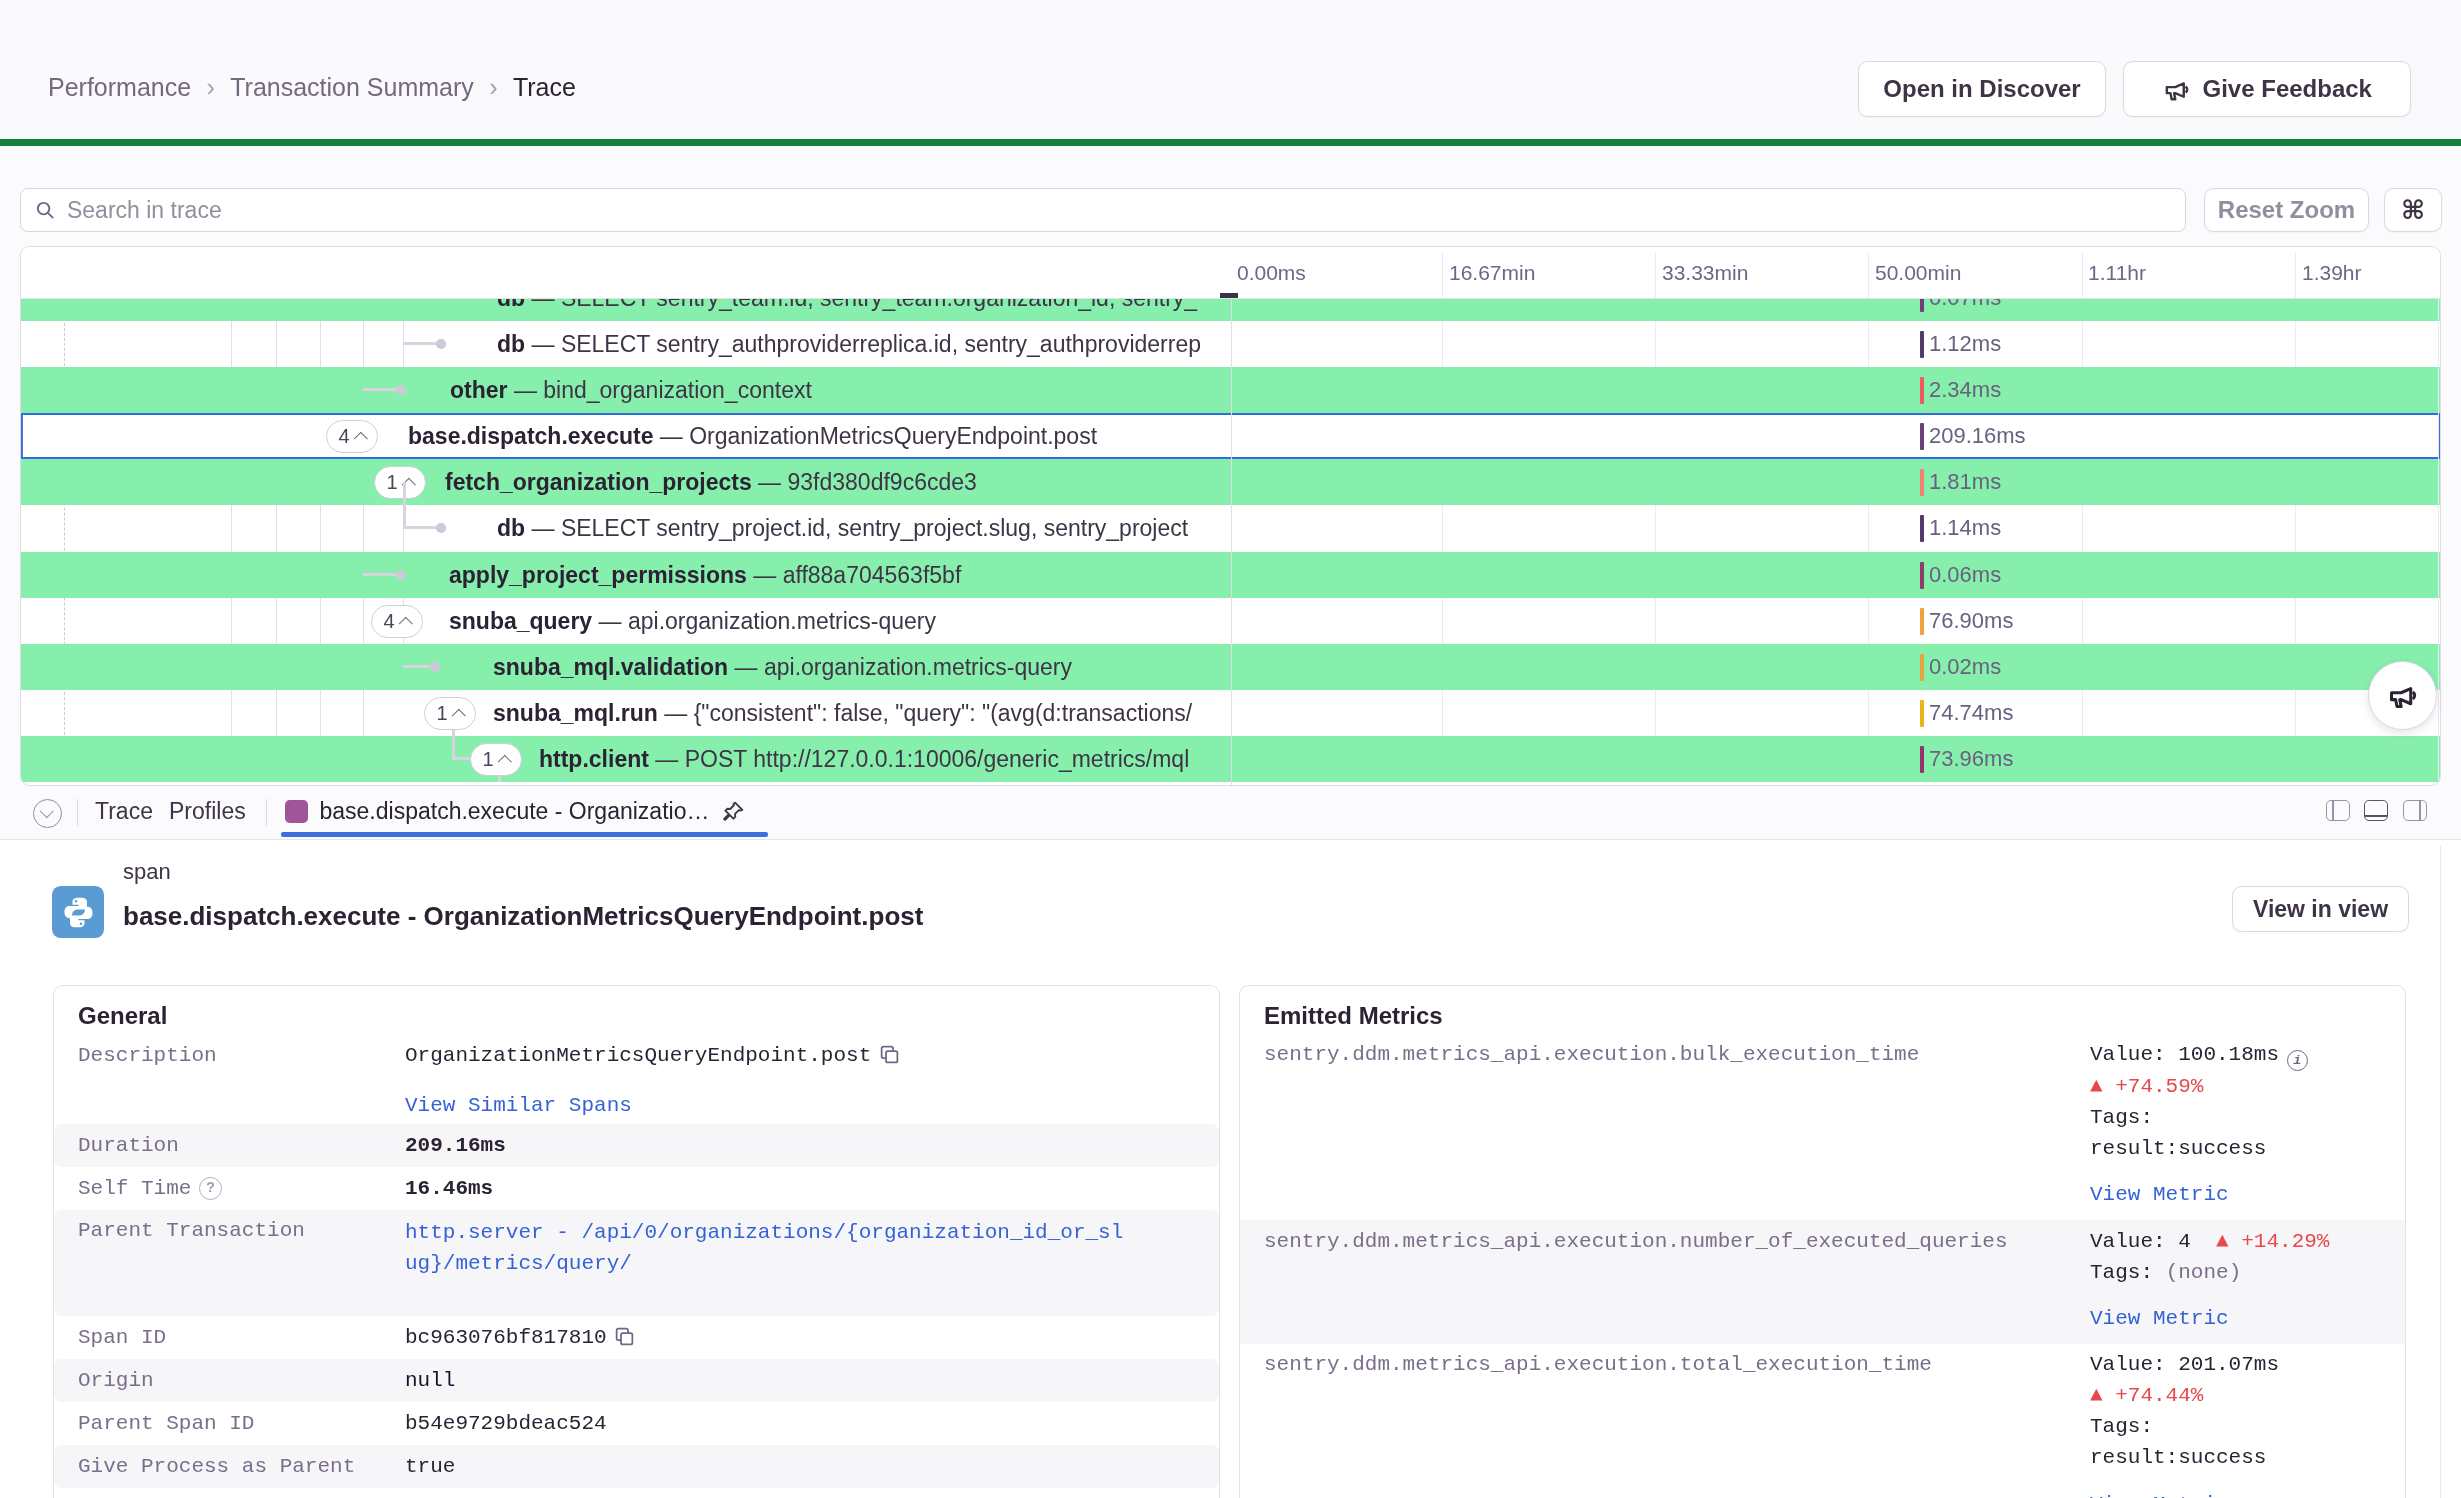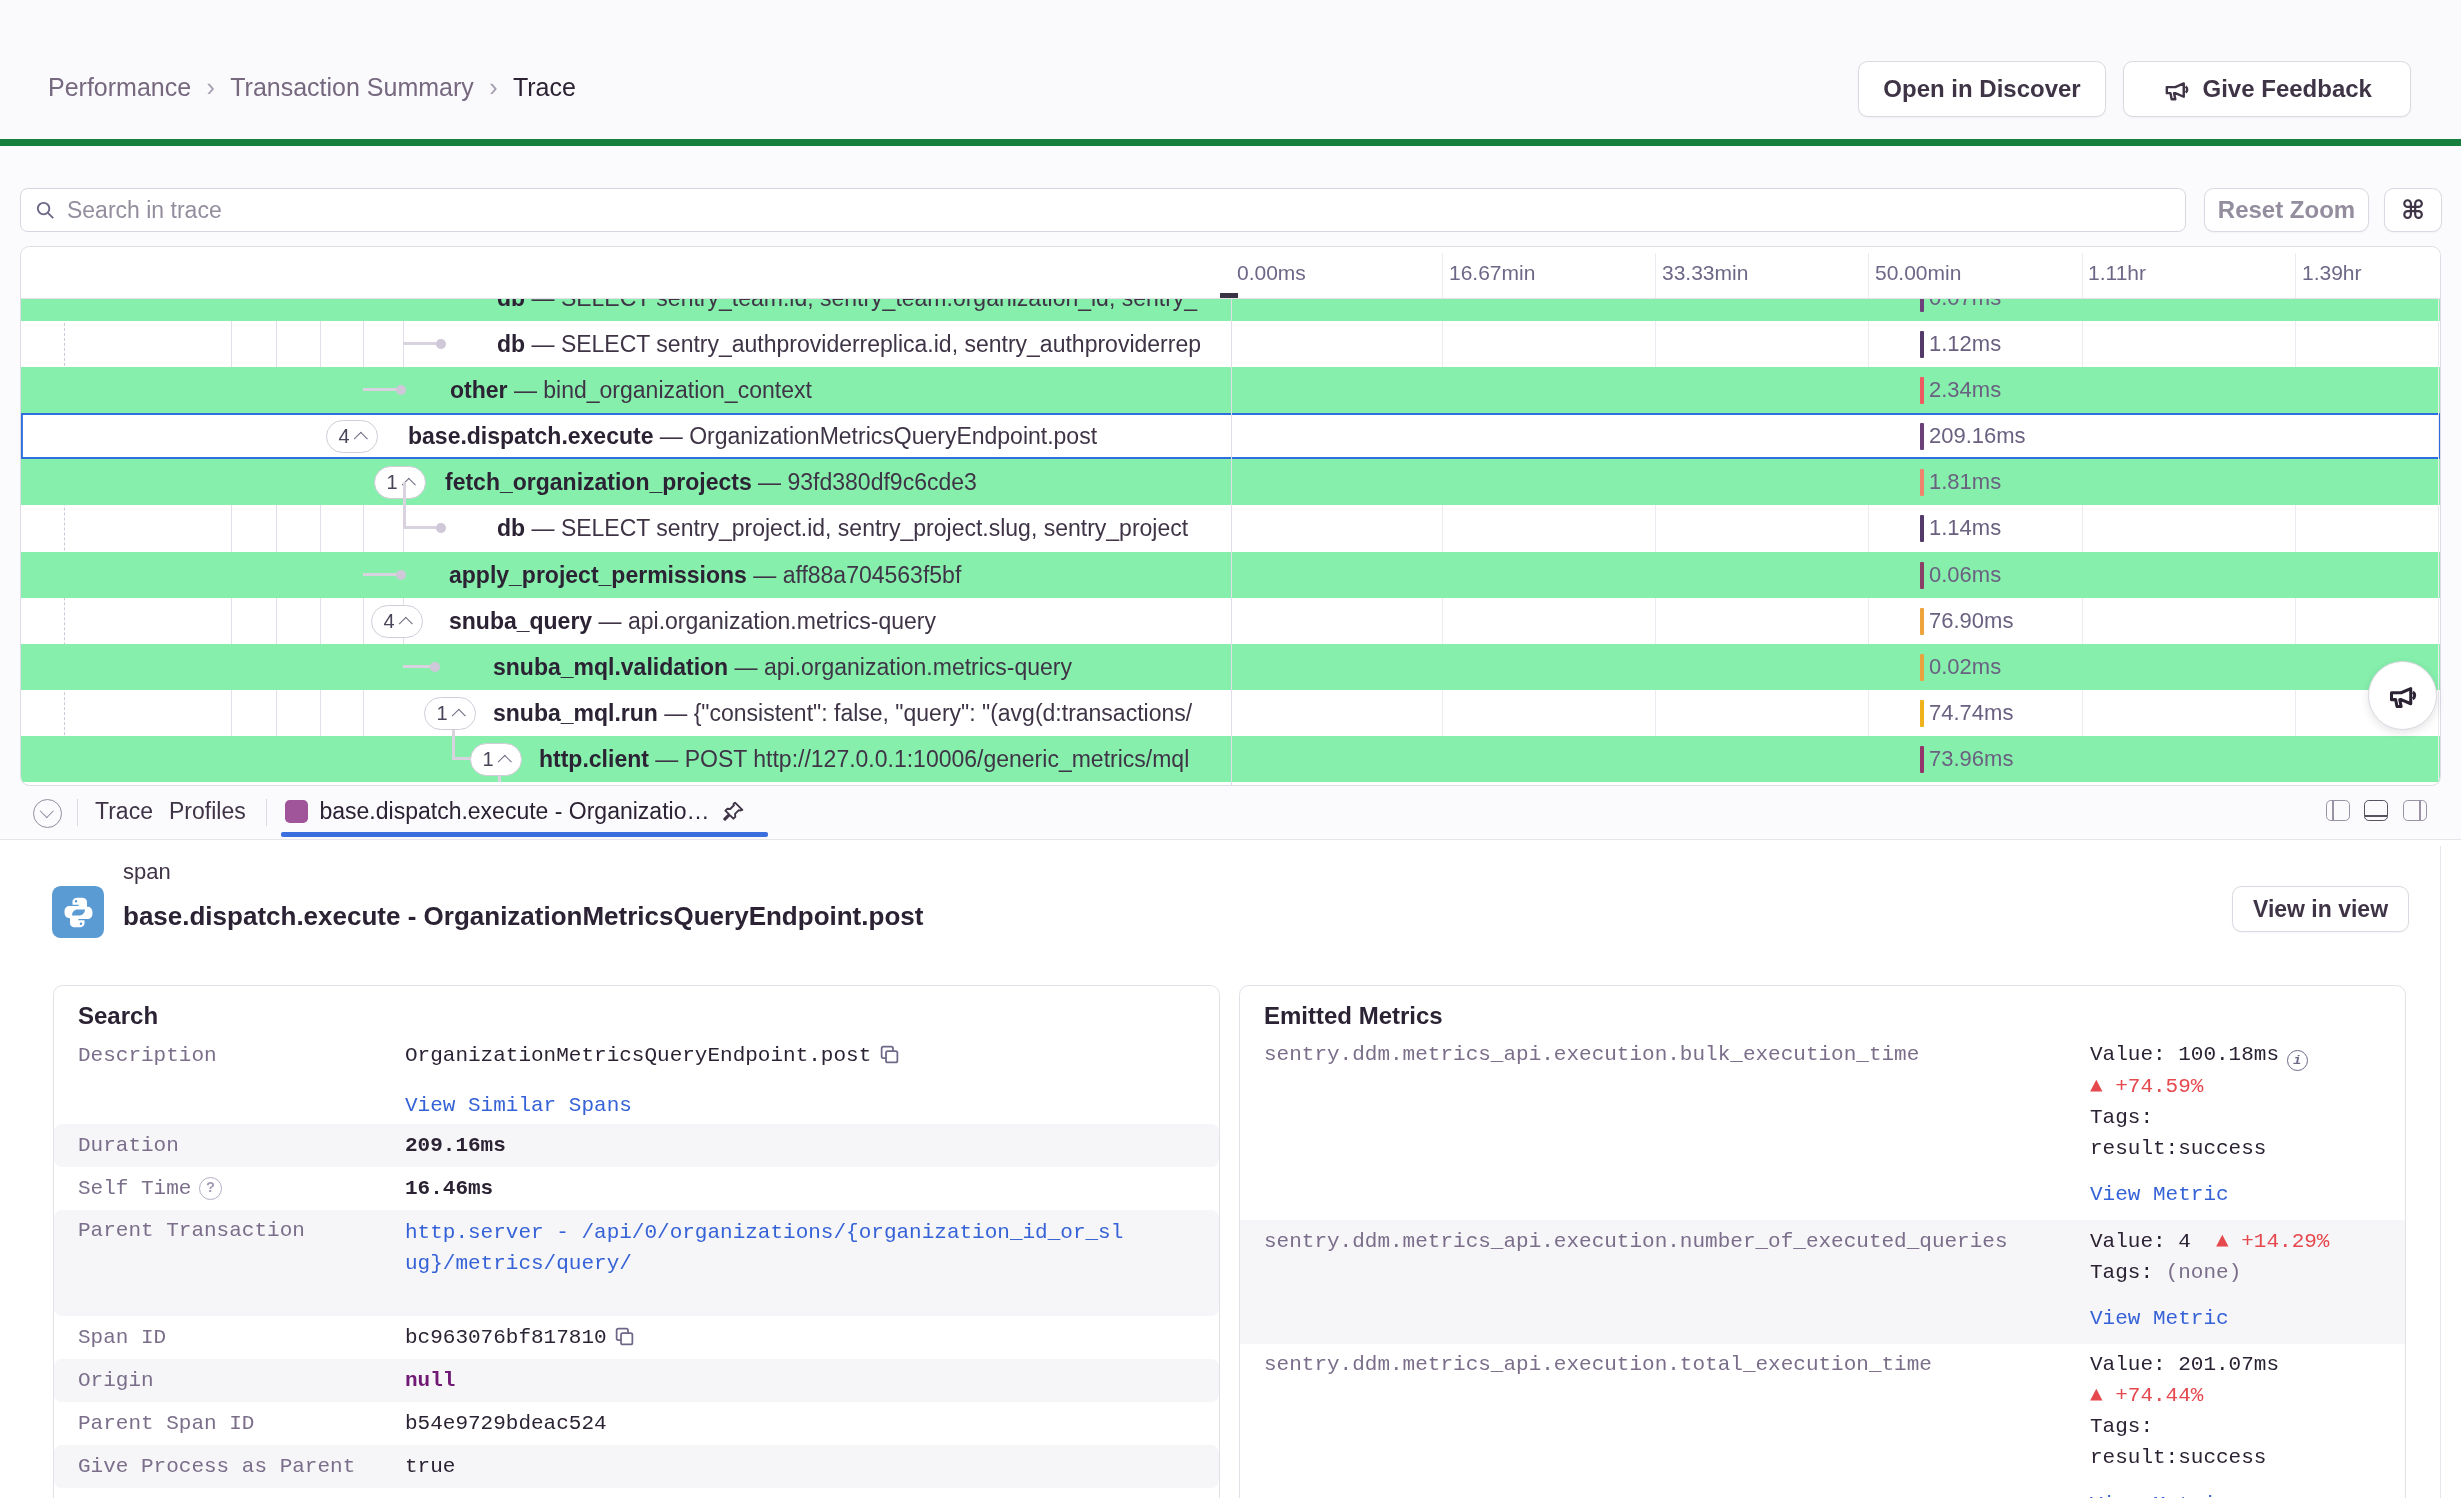--- a/index.html
+++ b/index.html
@@ -81,21 +81,21 @@
          background:#fff;box-sizing:border-box;padding:15.4px 0 0 0;}
   .panel-general{left:53px;}
   .panel-metrics{left:1239px;}
   .panel-title{font-size:24px;font-weight:bold;color:#2b2233;padding:0 24px;height:29px;line-height:29px;margin-bottom:2.9px;}
   .grow{display:flex;align-items:flex-start;padding:0 24px;box-sizing:border-box;width:100%;}
   .grow.shade{background:#f6f5f8;border-radius:7.7px;}
   .glabel{width:327px;flex:none;font-size:21px;color:#7a6e8a;line-height:43px;display:flex;align-items:center;gap:7.7px;}
   .gval{width:721px;font-size:21px;color:#2b2233;line-height:43px;overflow-wrap:anywhere;word-break:break-all;}
   .h45{height:43px;} .h95{height:91px;} .h110{height:106px;}
   .link{color:#3562d6;cursor:pointer;}
-  .origin-null{color:#701a75;font-weight:bold;}
+  .origin-null{color:#0f172a;font-weight:normal;}
   .copy-ic{display:inline-block;vertical-align:-3.8px;margin-left:7.7px;cursor:pointer;}
   .help-circle{width:23px;height:23px;border:1.9px solid #b5aec2;border-radius:50%;box-sizing:border-box;
                font-size:14.4px;color:#a49bb2;display:inline-flex;align-items:center;justify-content:center;font-weight:bold;}
   .mrow{display:flex;align-items:flex-start;padding:5.8px 24px 9.6px 24px;box-sizing:border-box;width:100%;}
   .mrow.shade{background:#f6f5f8;}
   .mname{width:826px;flex:none;font-size:21px;color:#7a6e8a;line-height:31px;}
   .mright{width:288px;font-size:21px;line-height:31px;color:#2b2233;}
   .mdelta{color:#e5484d;}
   .mlink{display:block;margin-top:15.4px;}
   .tags-muted{color:#7a6e8a;}
@@ -322,21 +322,21 @@
         <path d="M12.1 21.6c2.3 0 3.8-.9 3.8-2.7v-1.8h-4v-.9h5.8c1.9 0 3.4-1.1 3.4-3.9 0-2.8-1.5-4-3.4-4h-1.6v2.3c0 1.8-1.6 3.3-3.4 3.3h-4c-1.3 0-2.2 1-2.2 2.2v2.8c0 1.8 1.5 2.7 3.8 2.7h1.8zm1.5-1.5c-.4 0-.8-.3-.8-.8s.4-.8.8-.8.8.3.8.8-.4.8-.8.8z"></path>
       </svg>
     </div>
     <div class="span-kind">span</div>
     <div class="span-title">base.dispatch.execute - OrganizationMetricsQueryEndpoint.post</div>
     <div class="btn btn-showinview">
       <span>View in view</span>
     </div>
 
     <div class="panel panel-general">
-      <div class="panel-title">Search</div>
+      <div class="panel-title">General</div>
       <div class="grow h95">
         <div class="glabel mono" style="line-height:46px">Description</div>
         <div class="gval mono" style="line-height:46px">
           <span>OrganizationMetricsQueryEndpoint.post</span><span class="copy-ic"><svg width="21" height="21" viewBox="0 0 24 24" fill="none" stroke="#6f6787" stroke-width="2">
                 <rect x="8" y="8" width="13" height="13" rx="2"></rect>
                 <path d="M16 8V5a2 2 0 0 0-2-2H5a2 2 0 0 0-2 2v9a2 2 0 0 0 2 2h3"></path>
               </svg></span>
           <br>
           <span class="link">View Similar Spans</span>
         </div>

